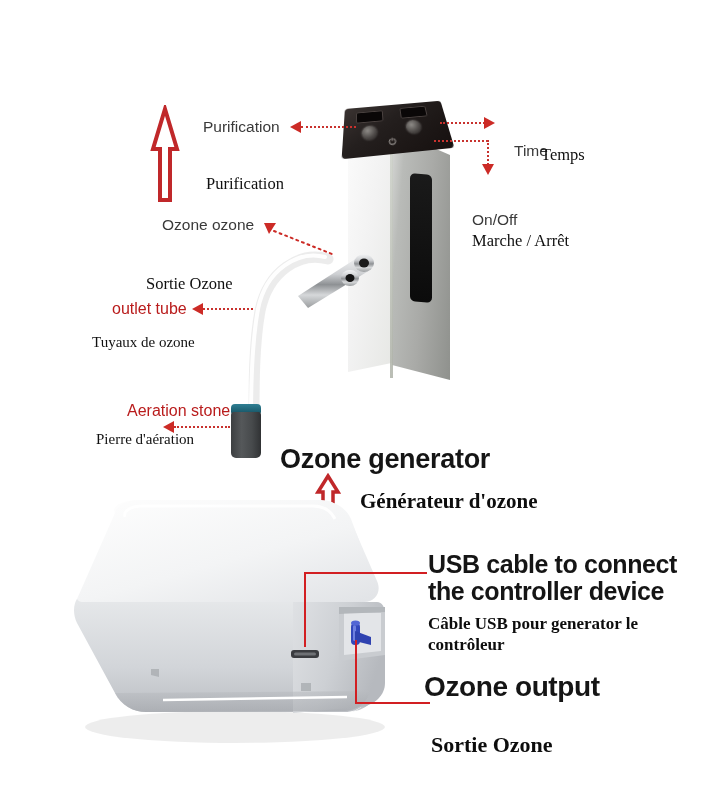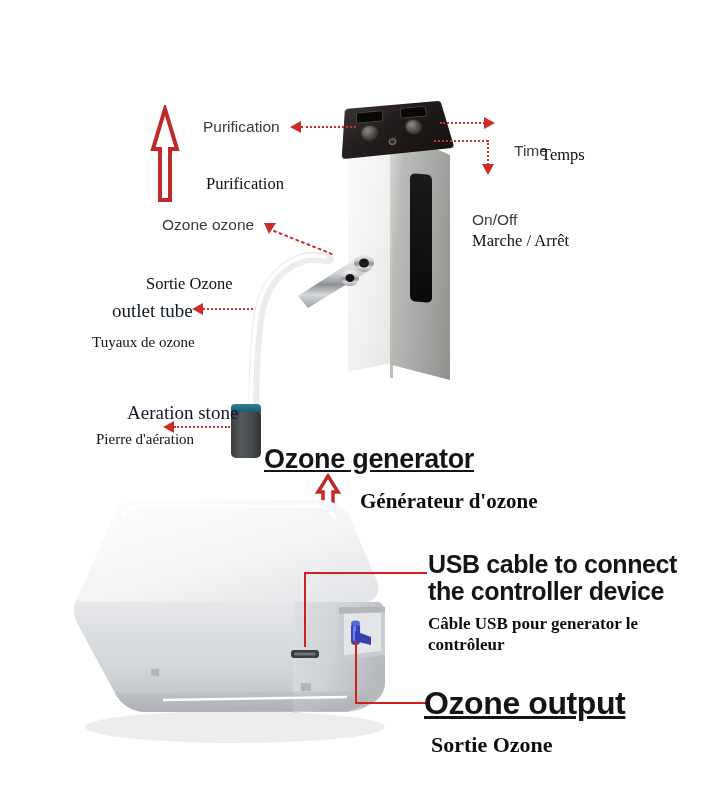--- a/index.html
+++ b/index.html
@@ -38,23 +38,23 @@
     font-size:21px;
     color:#0d0d0d;
   }
   .lbl-en{
     font-family:"Liberation Sans", sans-serif;
     font-size:15.5px;
     color:#3a3a3a;
     font-weight:500;
   }
   .lbl-en-sm{
-    font-family:Liberation Serif, serif;
-    font-size:19px;
-    color:#0f172a;
+    font-family:Liberation Sans, sans-serif;
+    font-size:16px;
+    color:#b91c1c;
   }
   .lbl-fr{
     font-family:"Liberation Serif", serif;
     font-size:16.5px;
     color:#101010;
     margin-top:32px;
   }
   .lbl-fr-sm{
     font-family:"Liberation Serif", serif;
     font-size:15px;
@@ -271,21 +271,21 @@
   <div class="t lbl-en-sm" style="left:112px;top:300px;">outlet tube</div>
   <div class="t lbl-fr-sm" style="left:92px;top:334px;">Tuyaux de ozone</div>
   <div class="arrow arrow-left" style="left:192px;top:303px;"></div>
   <div class="dot-h" style="left:203px;top:308px;width:50px;"></div>
 
   <div class="t lbl-en-sm" style="left:110px;top:402px;margin-left:17px;">Aeration stone</div>
   <div class="t lbl-fr-sm" style="left:96px;top:431px;">Pierre d'aération</div>
   <div class="arrow arrow-left" style="left:163px;top:421px;"></div>
   <div class="dot-h" style="left:174px;top:426px;width:56px;"></div>
 
-  <div class="t head-en" style="left:264px;top:444px;text-decoration:underline;">Ozone generator</div>
+  <div class="t head-en" style="left:280px;top:444px;">Ozone generator</div>
   <div class="up-arrow" style="left:315px;top:473px;">
     <svg width="26" height="46" viewBox="0 0 26 46">
       <path d="M13 3 L23 19 L18 19 L18 43 L8 43 L8 19 L3 19 Z" fill="#ffffff" stroke="#c0282a" stroke-width="3.5" stroke-linejoin="miter"></path>
     </svg>
   </div>
   <div class="t head-fr" style="left:360px;top:489px;">Générateur d'ozone</div>
 
   <div id="genbox" style="left:55px;top:495px;width:345px;height:250px;">
     <svg width="345" height="250" viewBox="0 0 345 250">
       <defs>
@@ -361,16 +361,16 @@
     </svg>
   </div>
 
   <div class="red-line" style="left:304px;top:572px;width:2px;height:75px;"></div>
   <div class="red-line" style="left:304px;top:572px;width:123px;height:2px;"></div>
   <div class="t big-en" style="left:428px;top:551px;"><span>USB cable to connect</span><br><span>the controller device</span></div>
   <div class="t big-fr" style="left:428px;top:613px;"><span>Câble USB pour generator le</span><br><span>contrôleur</span></div>
 
   <div class="red-line" style="left:355px;top:640px;width:2px;height:64px;"></div>
   <div class="red-line" style="left:355px;top:702px;width:75px;height:2px;"></div>
-  <div class="t big-en" style="left:424px;top:687px;font-size:32px;text-decoration:underline;">Ozone output</div>
+  <div class="t big-en" style="left:424px;top:672px;font-size:28px;">Ozone output</div>
   <div class="t big-fr" style="left:431px;top:731px;font-size:22px;">Sortie Ozone</div>
 
 </div>
 
 </body></html>

